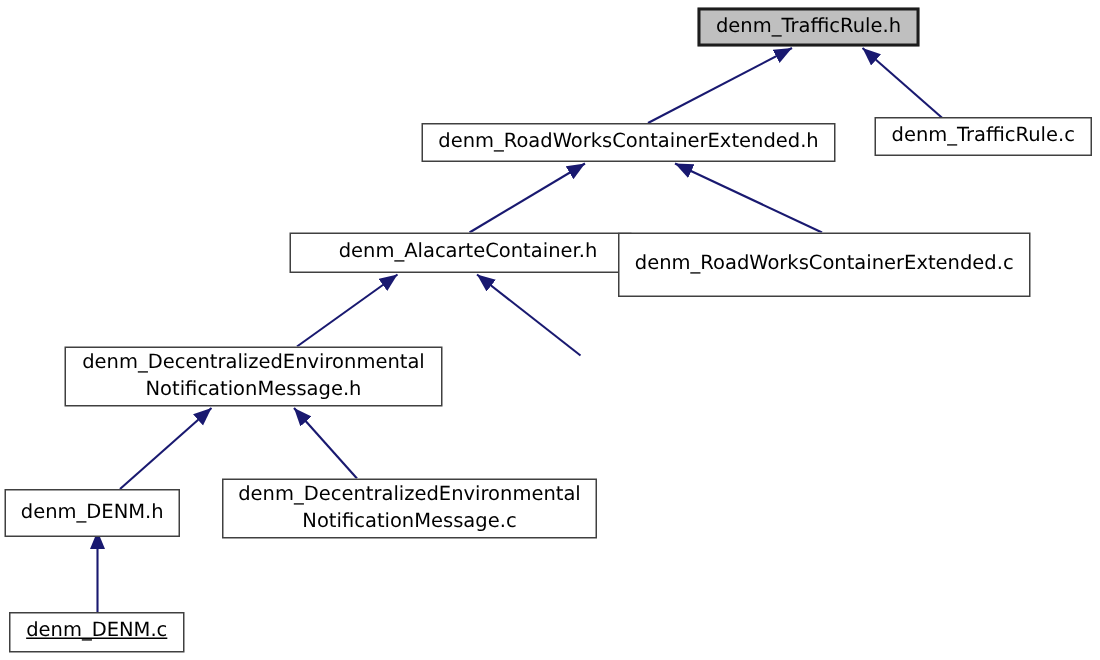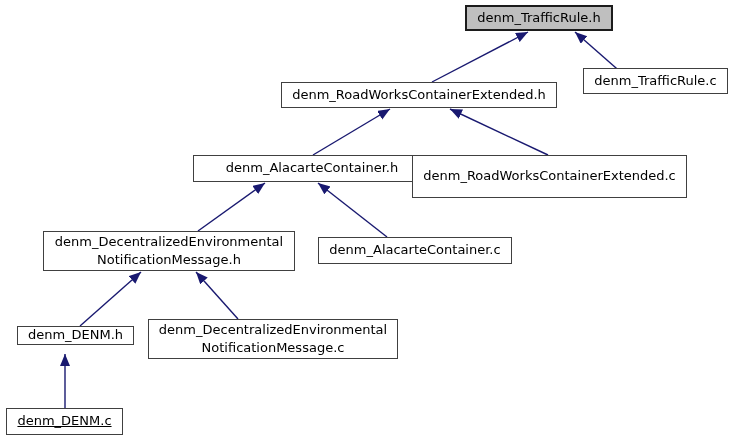--- a/index.html
+++ b/index.html
@@ -58,31 +58,30 @@
       <line x1="80" y1="326" x2="141" y2="272" marker-end="url(#arrowhead)"></line>
       <line x1="238" y1="319" x2="196" y2="272" marker-end="url(#arrowhead)"></line>
       <line x1="65" y1="408" x2="65" y2="354" marker-end="url(#arrowhead)"></line>
     </g>
   </svg>
 
   <div class="node current" style="left:465px; top:5px; width:148px; height:26px;">denm_TrafficRule.h</div>
 
   <div class="node" style="left:281px; top:82px; width:276px; height:26px;">denm_RoadWorksContainerExtended.h</div>
 
-  <div class="node" style="left:583px; top:68px; width:145px; height:26px;">denm_TrafficRule.c</div>
+  <div class="node" style="left:583px; top:78px; width:145px; height:26px;">denm_TrafficRule.c</div>
 
   <div class="node" style="left:193px; top:155px; width:228px; height:27px;padding-left:10px;">denm_AlacarteContainer.h</div>
 
   <div class="node" style="left:412px; top:155px; width:275px; height:43px;">denm_RoadWorksContainerExtended.c</div>
 
   <div class="node" style="left:43px; top:231px; width:252px; height:40px;">denm_DecentralizedEnvironmental
 NotificationMessage.h</div>
 
-  <div class="node" style="left:318px; top:237px; width:194px; height:27px;">denm_AlacarteContainer.c</div>
 
-  <div class="node" style="left:17px; top:326px; width:117px; height:19px;">denm_DENM.h</div>
+  <div class="node" style="left:3px; top:326px; width:117px; height:32px;">denm_DENM.h</div>
 
   <div class="node" style="left:148px; top:319px; width:250px; height:40px;">denm_DecentralizedEnvironmental
 NotificationMessage.c</div>
 
   <div class="node" style="left:6px; top:408px; width:117px; height:27px;text-decoration:underline;">denm_DENM.c</div>
 
 </div>
 
 </body></html>

